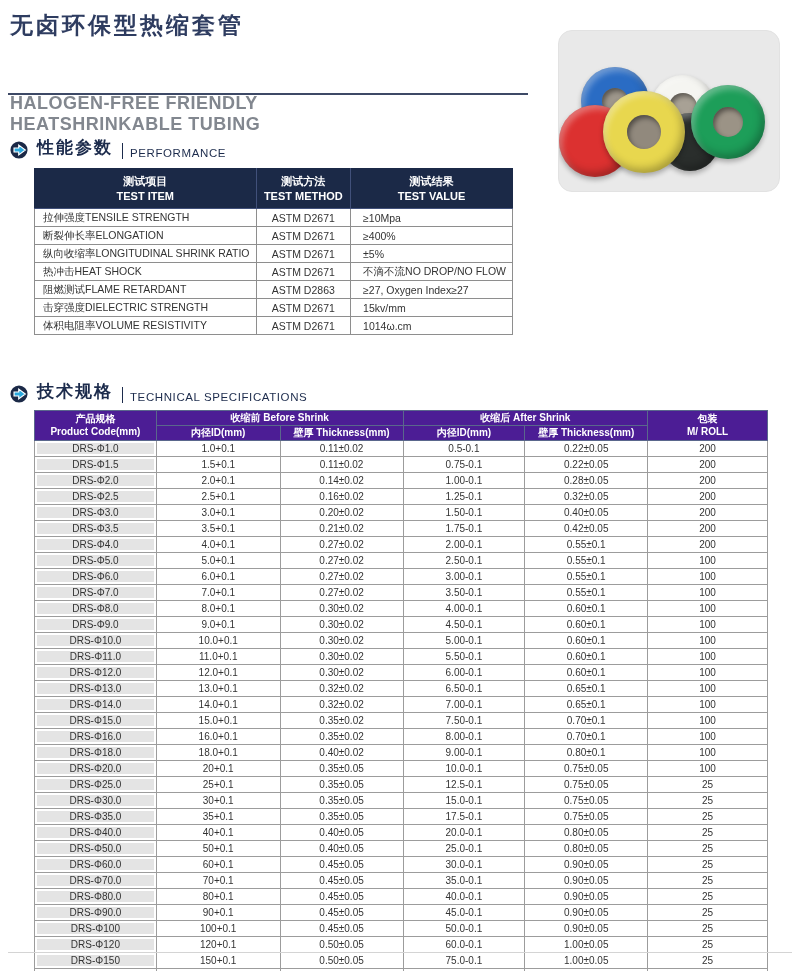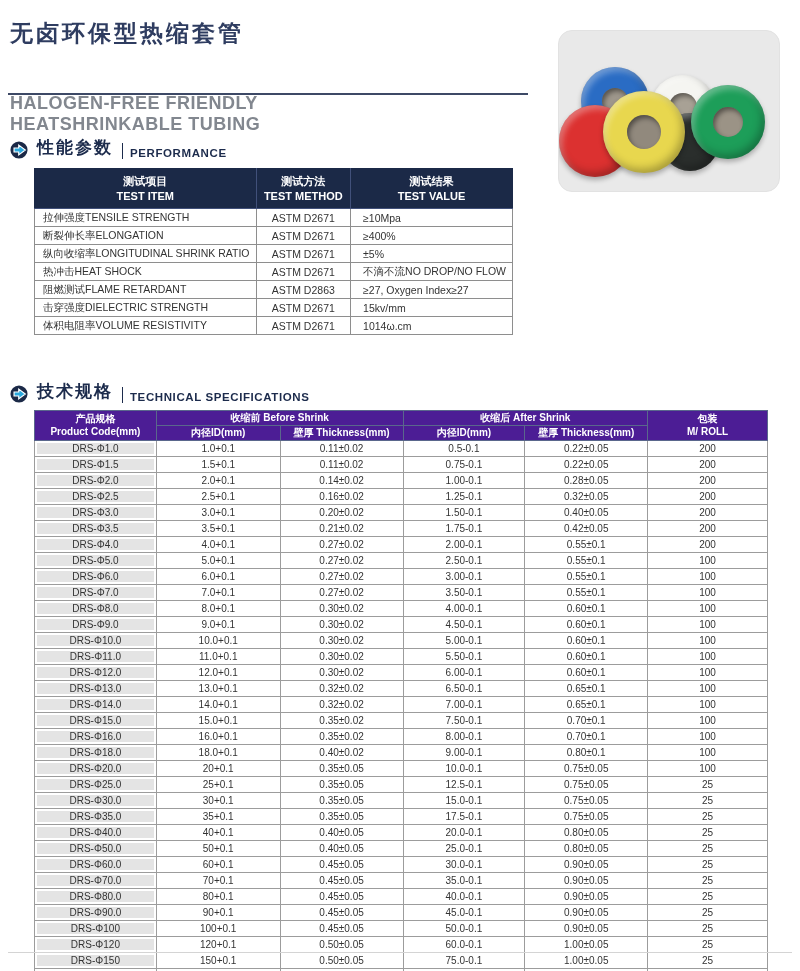--- a/index.html
+++ b/index.html
@@ -1,21 +1,21 @@
 <!DOCTYPE html>
 <html><head>
 <meta charset="utf-8">
 <style>
   html,body{margin:0;padding:0;background:#fff;}
   .page{position:relative;width:800px;height:971px;background:#fff;overflow:hidden;
         font-family:"Liberation Sans","DejaVu Sans",sans-serif;}
 
   
   .title-cn{position:absolute;left:10px;top:10px;font-size:23px;font-weight:bold;
-            color:#2e3c60;letter-spacing:3px;margin-top:8px;}
+            color:#2e3c60;letter-spacing:3px;}
   .subtitle{position:absolute;left:10px;font-size:18px;color:#82878f;font-weight:bold;
             letter-spacing:.5px;margin-top:47px;}
   .subtitle.l1{top:46px;}
   .subtitle.l2{top:67px;}
   .title-rule{position:absolute;left:8px;top:93px;width:520px;height:2px;background:#3d4966;}
 
   
   .photo{position:absolute;left:558px;top:30px;width:220px;height:160px;background:#e9e9e9;
          border:1px solid #e2e2e2;border-radius:14px;overflow:hidden;}
   .roll{position:absolute;border-radius:50%;box-shadow:0 3px 5px rgba(0,0,0,.28),
@@ -33,21 +33,21 @@
   .hole-yellow{width:34px;height:34px;background:#91897d;}
   .hole-green{width:30px;height:30px;background:#9b9386;}
 
   
   .sec-head{position:absolute;left:10px;display:flex;align-items:flex-end;}
   .sec-head.perf{top:136px;}
   .sec-head.spec{top:380px;}
   .sec-icon{width:18px;height:18px;margin-right:9px;flex:0 0 auto;}
   .sec-cn{font-size:17px;font-weight:bold;color:#1c2b4c;letter-spacing:2px;}
   .sec-bar{width:1px;height:16px;background:#1c2b4c;margin:2px 7px 0 9px;}
-  .sec-en{font-size:11.5px;font-weight:bold;color:#1c2b4c;letter-spacing:.6px;margin-top:4px;}
+  .sec-en{font-size:11.5px;font-weight:normal;color:#1c2b4c;letter-spacing:.6px;margin-top:4px;}
 
   
   table{border-collapse:collapse;}
   .perf-table{position:absolute;left:34px;top:168px;width:479px;}
   .perf-table th{background:#1b2947;color:#fff;font-size:11px;font-weight:bold;
                  height:37px;line-height:1.35;border:1px solid #41507a;border-top:1px solid #1b2947;margin-left:12px;}
   .perf-table thead tr th:first-child{border-left:1px solid #1b2947;}
   .perf-table thead tr th:last-child{border-right:1px solid #1b2947;}
   .perf-table td{border:1px solid #8e8e8e;font-size:10.5px;color:#333;height:17px;
                  padding:0 6px;white-space:nowrap;}

